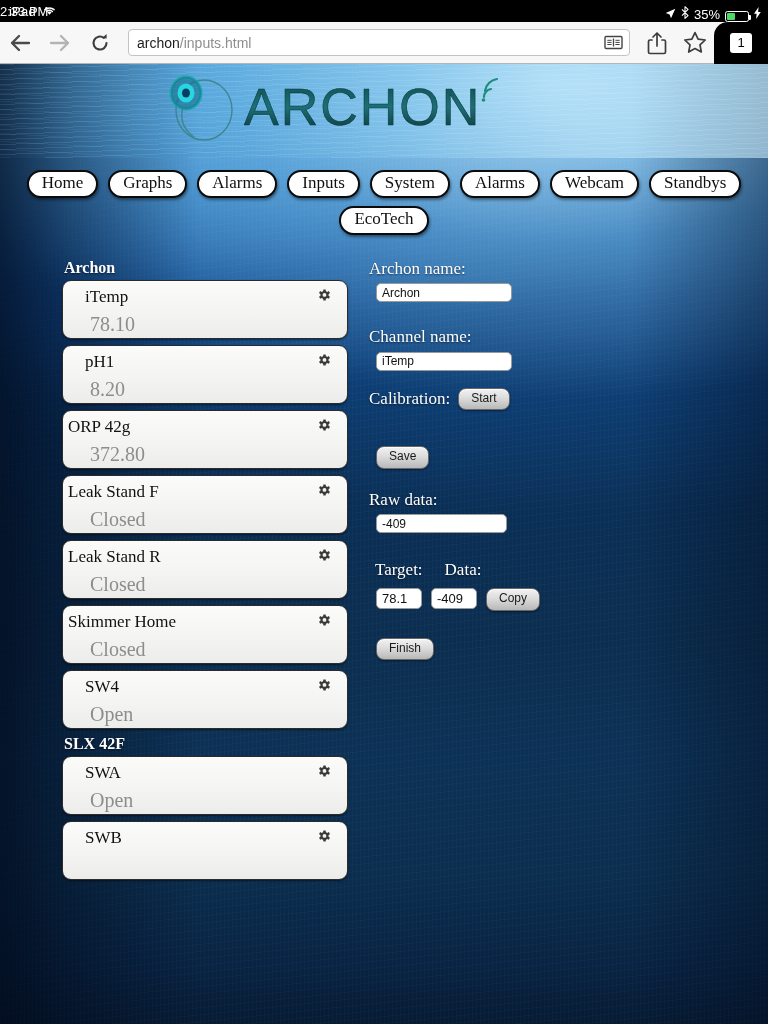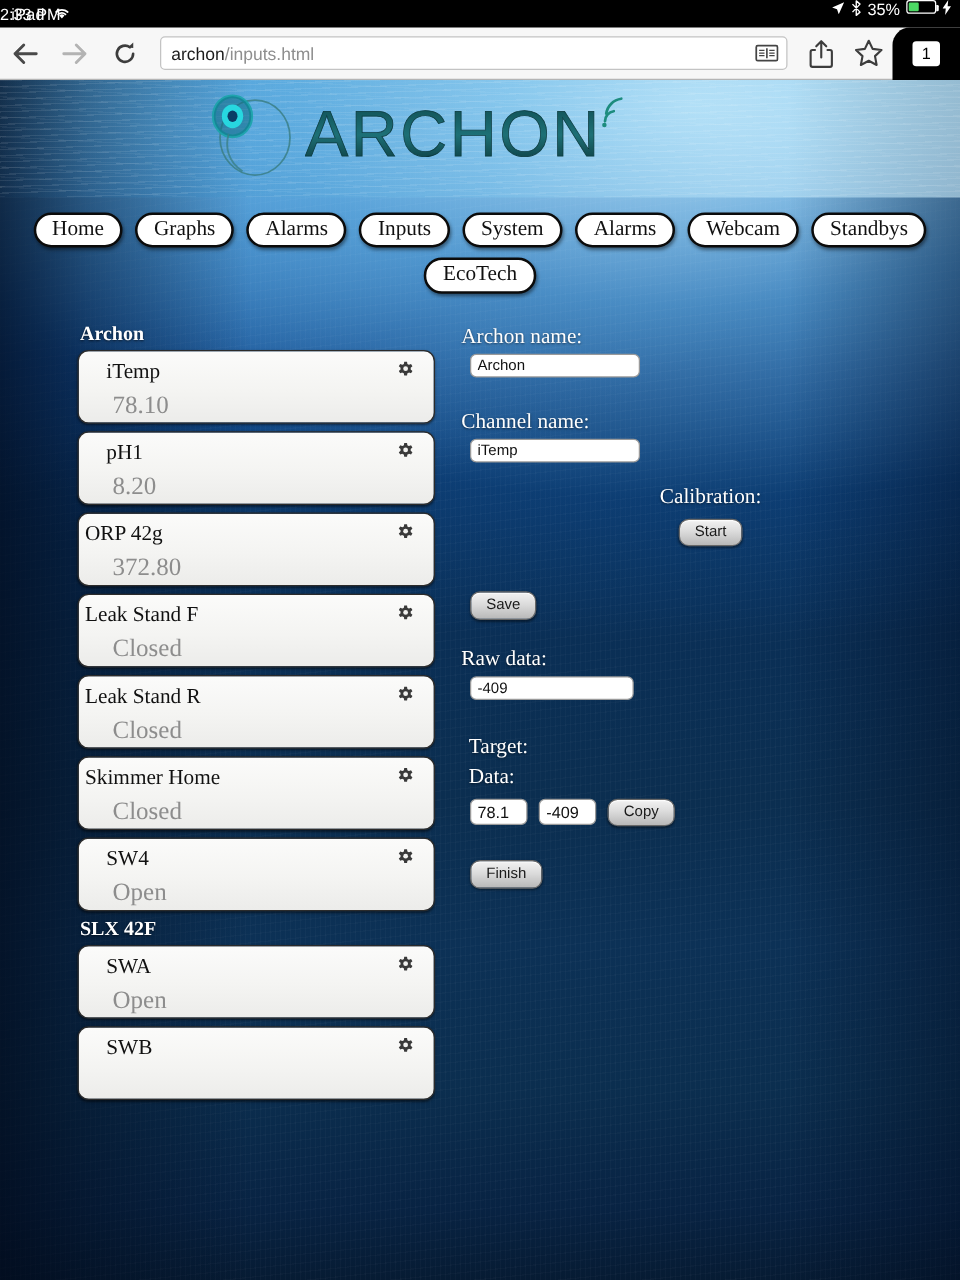--- a/index.html
+++ b/index.html
@@ -20,21 +20,21 @@
     display: flex; align-items: center;
   }
   .sb-left { display: flex; align-items: center; gap: 6px; padding-left: 9px; }
   .sb-device { font-size: 13px; letter-spacing: .2px; }
   .sb-center {
     position: absolute; left: 0; right: 0; text-align: left;
     font-size: 13px; font-weight: 400; pointer-events: none;
   }
   .sb-right {
     position: absolute; right: 7px; top: 0; height: 22px;
-    display: flex; align-items: flex-start; gap: 5px; font-size: 13px;
+    display: flex; align-items: flex-end; gap: 5px; font-size: 13px;
   }
   .battery {
     width: 24px; height: 11px; border: 1px solid #fff; border-radius: 2.5px;
     position: relative; display: inline-block;
   }
   .battery::after {
     content: ""; position: absolute; right: -3px; top: 3px;
     width: 2px; height: 5px; background: #fff; border-radius: 0 1px 1px 0;
   }
   .battery .fill {
@@ -204,42 +204,42 @@
     background: #fff; border: 1px solid #9a9a9a; border-radius: 5px;
     height: 19px; width: 136px;
     font-size: 12px; font-family: "Liberation Sans", sans-serif;
     color: #111; padding: 0 5px; margin-left: 13px;
     outline: none;
   }
   .field.wide { width: 131px; }
   .spacer-lg { height: 25px; }
   .spacer-md { height: 17px; }
 
-  .row-inline { display: flex; align-items: center; gap: 8px; margin-left: 6px; flex-direction: column; }
+  .row-inline { display: flex; align-items: center; gap: 8px; margin-left: 6px; }
   .row-inline .form-label { margin: 0; }
 
   .btn {
     background: linear-gradient(180deg, #f2f2f2 0%, #dcdcdc 45%, #b8b8b8 100%);
     border: 1px solid #676767;
     border-radius: 8px;
     padding: 2px 12px 3px;
     font-size: 12px; color: #1a1a1a;
     font-family: "Liberation Sans", sans-serif;
     cursor: pointer;
     box-shadow: 0 1px 2px rgba(0,0,0,.45), inset 0 1px 0 rgba(255,255,255,.8);
     line-height: 1.3;
   }
   .inline-field {
     background: #fff; border: 1px solid #9a9a9a; border-radius: 5px;
     height: 21px; width: 46px;
     font-size: 13px; color: #111; padding: 0 5px;
     font-family: "Liberation Sans", sans-serif; outline: none;
   }
   .target-row { display: flex; align-items: flex-start; gap: 9px; margin-left: 13px; }
-  .label-row { display: flex; margin-left: 6px; margin-bottom: 4px; flex-direction: column; }
+  .label-row { display: flex; gap: 16px; margin-left: 6px; margin-bottom: 4px; }
 </style>
 </head>
 <body>
 
 <div class="statusbar">
   <div class="sb-left">
     <span class="sb-device">iPad</span>
     <span>
       <svg width="15" height="11" viewBox="0 0 15 11">
         <path d="M7.5 9.8 L5.4 7.3 a3.4 3.4 0 0 1 4.2 0 Z" fill="#fff"></path>

